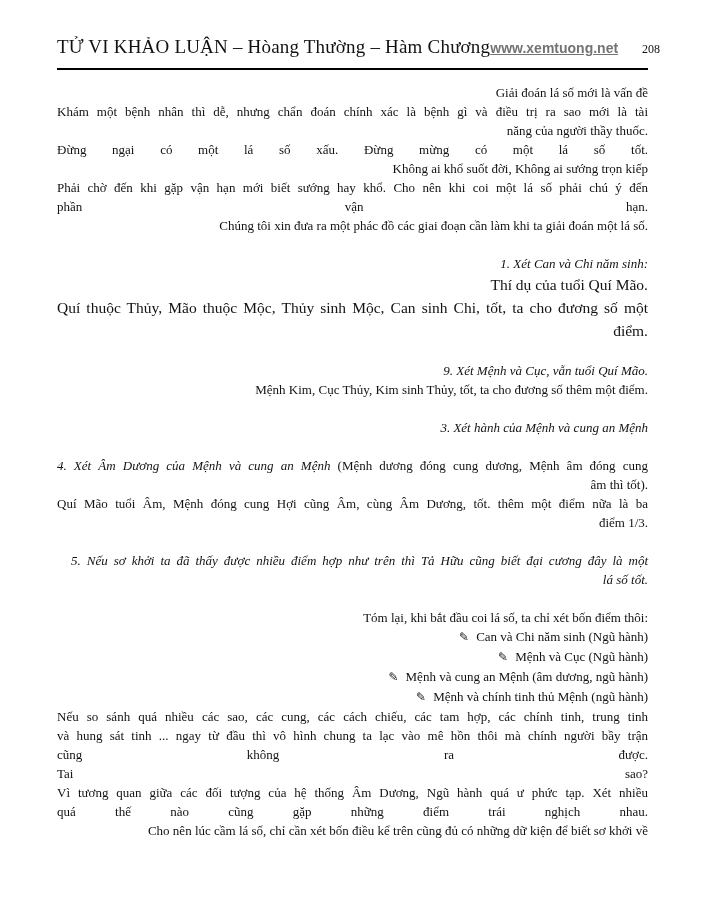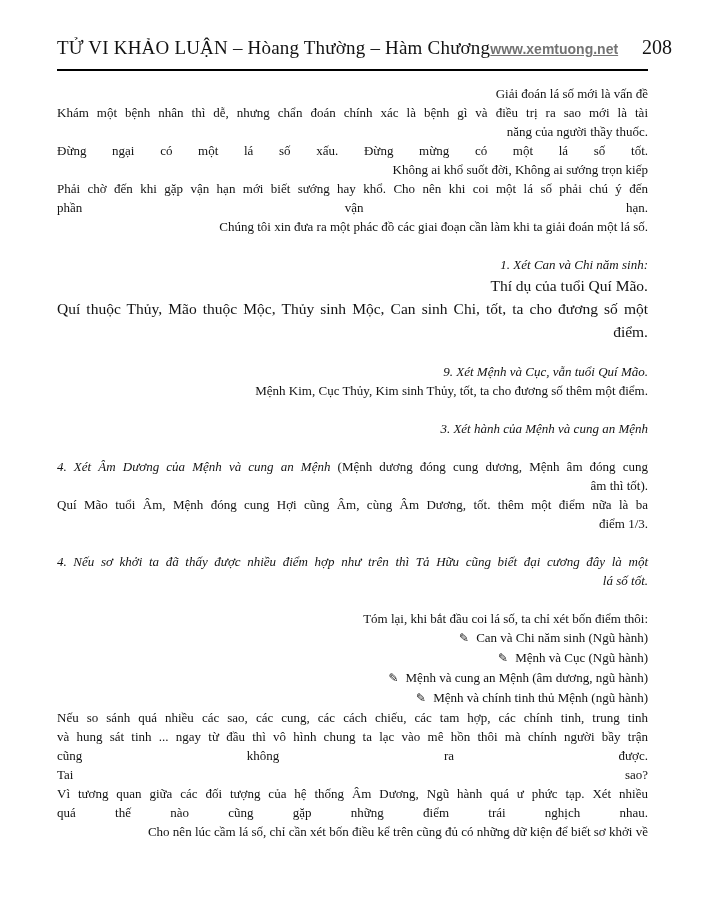--- a/index.html
+++ b/index.html
@@ -35,37 +35,37 @@
     margin-left: auto;
     font-family: "Liberation Sans", sans-serif;
     font-weight: bold;
     font-size: 14px;
     text-decoration: underline;
     white-space: nowrap;
     cursor: pointer;
   }
   .head-page {
     margin-left: 24px;
-    font-size: 20px;
+    font-size: 12px;
   }
   .body-text {
     margin-top: 13px;
   }
   .block { margin-top: 19px; }
   .block:first-child { margin-top: 0; }
   .line {
     font-size: 13px;
     line-height: 19px;
     text-align: right;
   }
   .line.justify {
     text-align: justify;
     text-align-last: justify;
   }
-  .line.italic { font-style: italic; }
+  .line.italic { font-style: italic; margin-left: 14px; }
   .line.large {
     font-size: 15.5px;
     line-height: 23px;
   }
   .line.indent { padding-left: 7px; }
   .bullet-icon {
     display: inline-block;
     margin-right: 7px;
     font-family: "DejaVu Sans", sans-serif;
     font-size: 12px;
@@ -106,21 +106,21 @@
       <div class="block">
         <div class="line italic">3. Xét hành của Mệnh và cung an Mệnh</div>
       </div>
       <div class="block">
         <div class="line justify"><span style="font-style: italic;">4. Xét Âm Dương của Mệnh và cung an Mệnh </span><span>(Mệnh dương đóng cung dương, Mệnh âm đóng cung</span></div>
         <div class="line">âm thì tốt).</div>
         <div class="line justify">Quí Mão tuổi Âm, Mệnh đóng cung Hợi cũng Âm, cùng Âm Dương, tốt. thêm một điểm nữa là ba</div>
         <div class="line">điểm 1/3.</div>
       </div>
       <div class="block">
-        <div class="line justify italic">4. Nếu sơ khởi ta đã thấy được nhiều điểm hợp như trên thì Tả Hữu cũng biết đại cương đây là một</div>
+        <div class="line justify italic">5. Nếu sơ khởi ta đã thấy được nhiều điểm hợp như trên thì Tả Hữu cũng biết đại cương đây là một</div>
         <div class="line italic">lá số tốt.</div>
       </div>
       <div class="block">
         <div class="line">Tóm lại, khi bắt đầu coi lá số, ta chỉ xét bốn điểm thôi:</div>
         <div class="line"><span class="bullet-icon">✎</span>Can và Chi năm sinh (Ngũ hành)</div>
         <div class="line"><span class="bullet-icon">✎</span>Mệnh và Cục (Ngũ hành)</div>
         <div class="line"><span class="bullet-icon">✎</span>Mệnh và cung an Mệnh (âm dương, ngũ hành)</div>
         <div class="line"><span class="bullet-icon">✎</span>Mệnh và chính tinh thủ Mệnh (ngũ hành)</div>
         <div class="line justify">Nếu so sánh quá nhiều các sao, các cung, các cách chiếu, các tam hợp,  các chính tinh, trung tinh</div>
         <div class="line justify">và hung sát tinh ... ngay từ đầu thì vô hình chung ta lạc vào mê hồn thôi mà chính người bầy trận</div>

